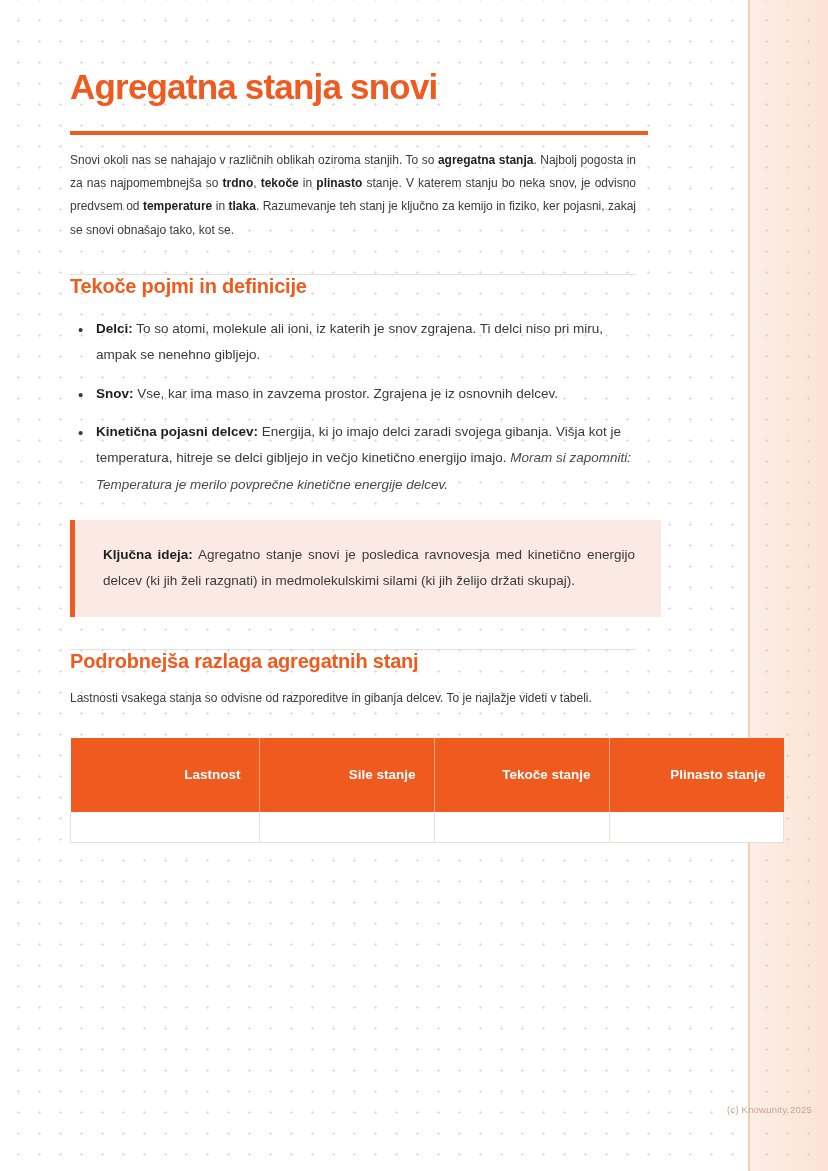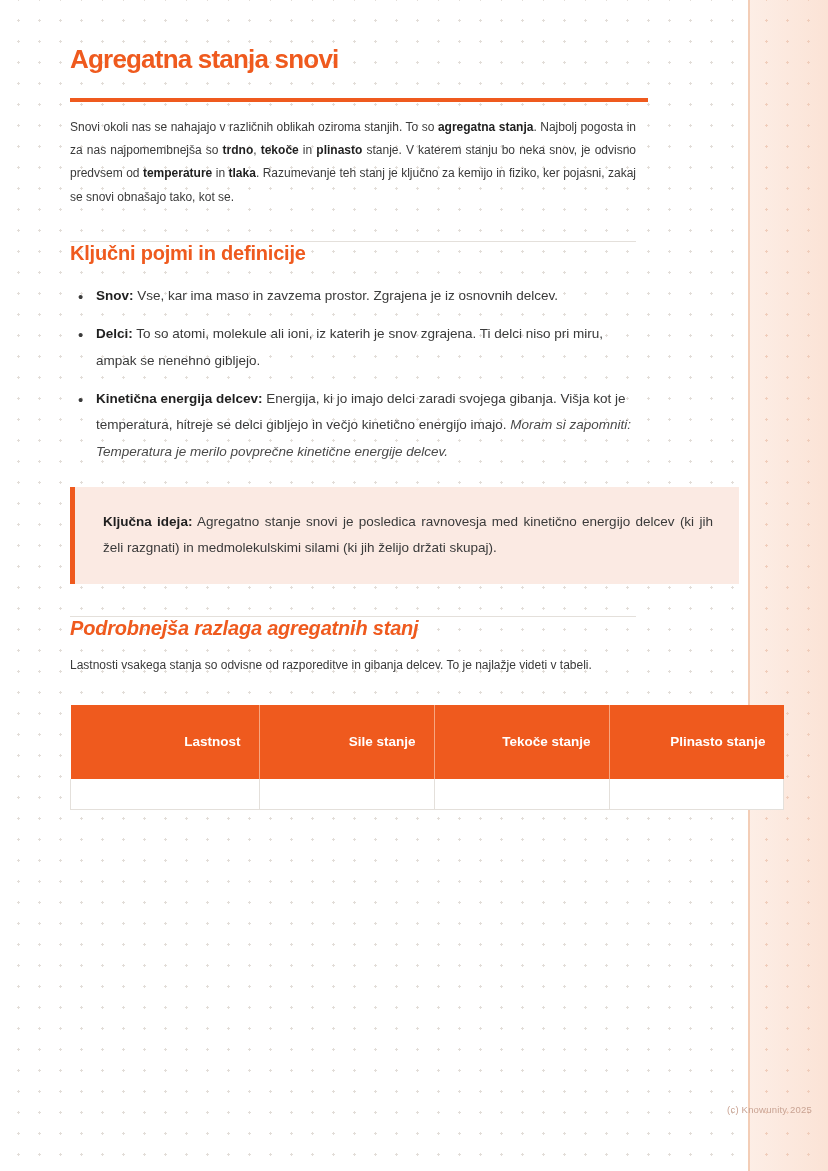--- a/index.html
+++ b/index.html
@@ -50,47 +50,47 @@
   }
 
   .content {
     position: absolute;
     left: 70px;
     top: 0;
     width: 566px;
   }
 
   .doc-title {
-    font-size: 26px;
+    font-size: 35px;
     font-weight: bold;
     color: #ef5a1e;
     letter-spacing: -0.8px;
     margin: 0;
-    padding-top: 45px;
+    padding-top: 68px;
     line-height: 1.1;
   }
 
   .title-rule {
     margin-top: 24px;
     height: 4px;
     width: 578px;
     background: #ef5a1e;
   }
 
   h2.section-heading {
     font-size: 20px;
     font-weight: bold;
     color: #ef5a1e;
     margin: 0;
     letter-spacing: -0.2px;
   }
 
   .s-intro { margin-top: 40px; }
   .s-pojmi { margin-top: 44px; }
-  .s-podrobno { margin-top: 42px; font-style: italic; }
+  .s-podrobno { margin-top: 42px; }
 
   p.body-text {
     font-size: 12px;
     line-height: 1.95;
     color: #3a3a3a;
     text-align: justify;
     margin: 14px 0 0 0;
     width: 566px;
   }
 
@@ -121,21 +121,21 @@
     left: 8px;
     top: -1px;
     color: #3a3a3a;
     font-size: 15px;
   }
   b, strong { font-weight: bold; color: #1f1f1f; }
   em.note { font-style: italic; color: #4a4a4a; }
 
   .callout {
     margin-top: 22px;
-    width: 669px;
+    width: 591px;
     box-sizing: border-box;
     background: #fbeae3;
     border-left: 5px solid #ef5a1e;
     padding: 22px 26px 22px 28px;
   }
   .callout p {
     margin: 0;
     font-size: 13.5px;
     line-height: 1.95;
     text-align: justify;
@@ -189,25 +189,25 @@
 
   <div class="content">
 
     <h1 class="doc-title">Agregatna stanja snovi</h1>
     <div class="title-rule"></div>
 
     <p class="body-text">Snovi okoli nas se nahajajo v različnih oblikah oziroma stanjih. To so <b>agregatna stanja</b>. Najbolj pogosta in za nas najpomembnejša so <b>trdno</b>, <b>tekoče</b> in <b>plinasto</b> stanje. V katerem stanju bo neka snov, je odvisno predvsem od <b>temperature</b> in <b>tlaka</b>. Razumevanje teh stanj je ključno za kemijo in fiziko, ker pojasni, zakaj se snovi obnašajo tako, kot se.</p>
 
     <div class="divider"></div>
 
-    <h2 class="section-heading s-pojmi">Ključni pojmi in definicije</h2>
+    <h2 class="section-heading s-pojmi">Tekoče pojmi in definicije</h2>
     <ul class="key-list">
+      <li><b>Delci:</b> To so atomi, molekule ali ioni, iz katerih je snov zgrajena. Ti delci niso pri miru, ampak se nenehno gibljejo.</li>
       <li><b>Snov:</b> Vse, kar ima maso in zavzema prostor. Zgrajena je iz osnovnih delcev.</li>
-      <li><b>Delci:</b> To so atomi, molekule ali ioni, iz katerih je snov zgrajena. Ti delci niso pri miru, ampak se nenehno gibljejo.</li>
-      <li><b>Kinetična energija delcev:</b> Energija, ki jo imajo delci zaradi svojega gibanja. Višja kot je temperatura, hitreje se delci gibljejo in večjo kinetično energijo imajo. <em class="note">Moram si zapomniti: Temperatura je merilo povprečne kinetične energije delcev.</em></li>
+      <li><b>Kinetična pojasni delcev:</b> Energija, ki jo imajo delci zaradi svojega gibanja. Višja kot je temperatura, hitreje se delci gibljejo in večjo kinetično energijo imajo. <em class="note">Moram si zapomniti: Temperatura je merilo povprečne kinetične energije delcev.</em></li>
     </ul>
 
     <div class="callout">
       <p><b>Ključna ideja:</b> Agregatno stanje snovi je posledica ravnovesja med kinetično energijo delcev (ki jih želi razgnati) in medmolekulskimi silami (ki jih želijo držati skupaj).</p>
     </div>
 
     <div class="divider"></div>
 
     <h2 class="section-heading s-podrobno">Podrobnejša razlaga agregatnih stanj</h2>
     <p class="body-text">Lastnosti vsakega stanja so odvisne od razporeditve in gibanja delcev. To je najlažje videti v tabeli.</p>

